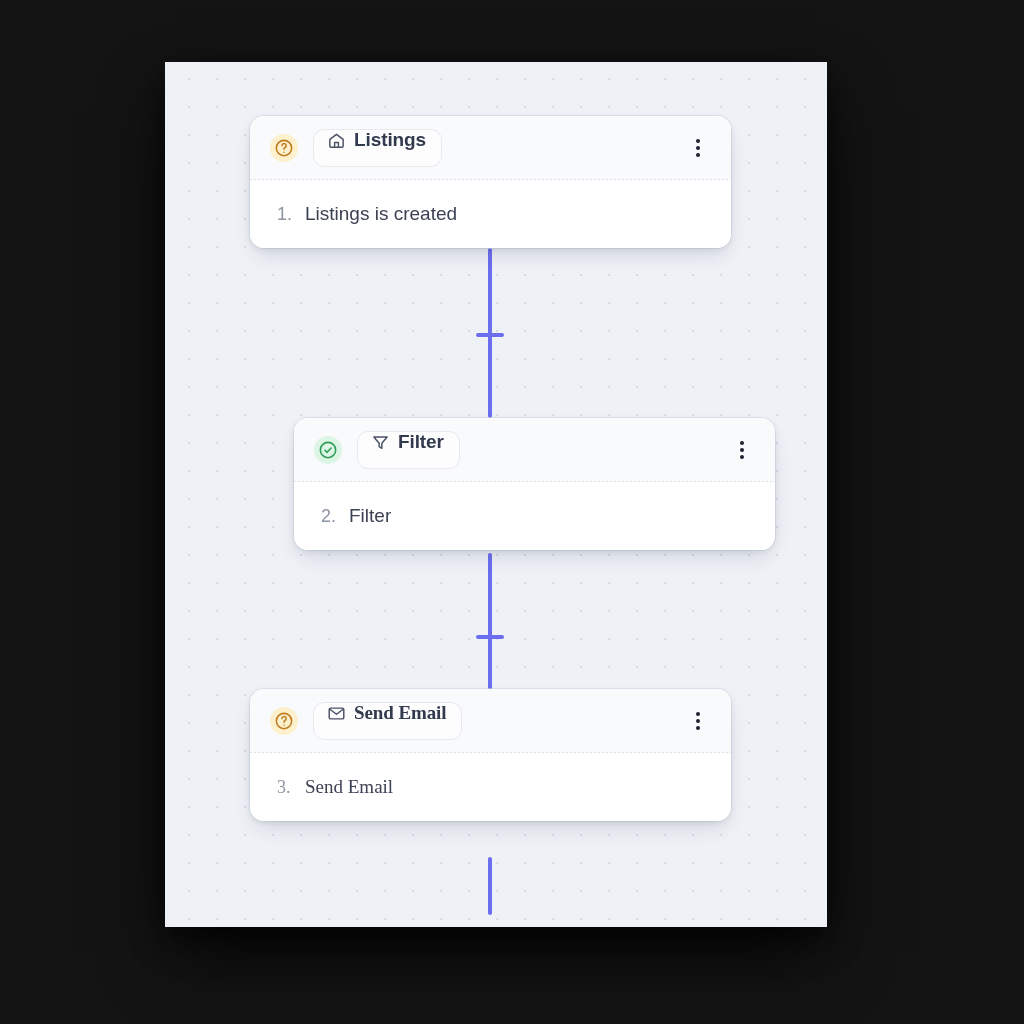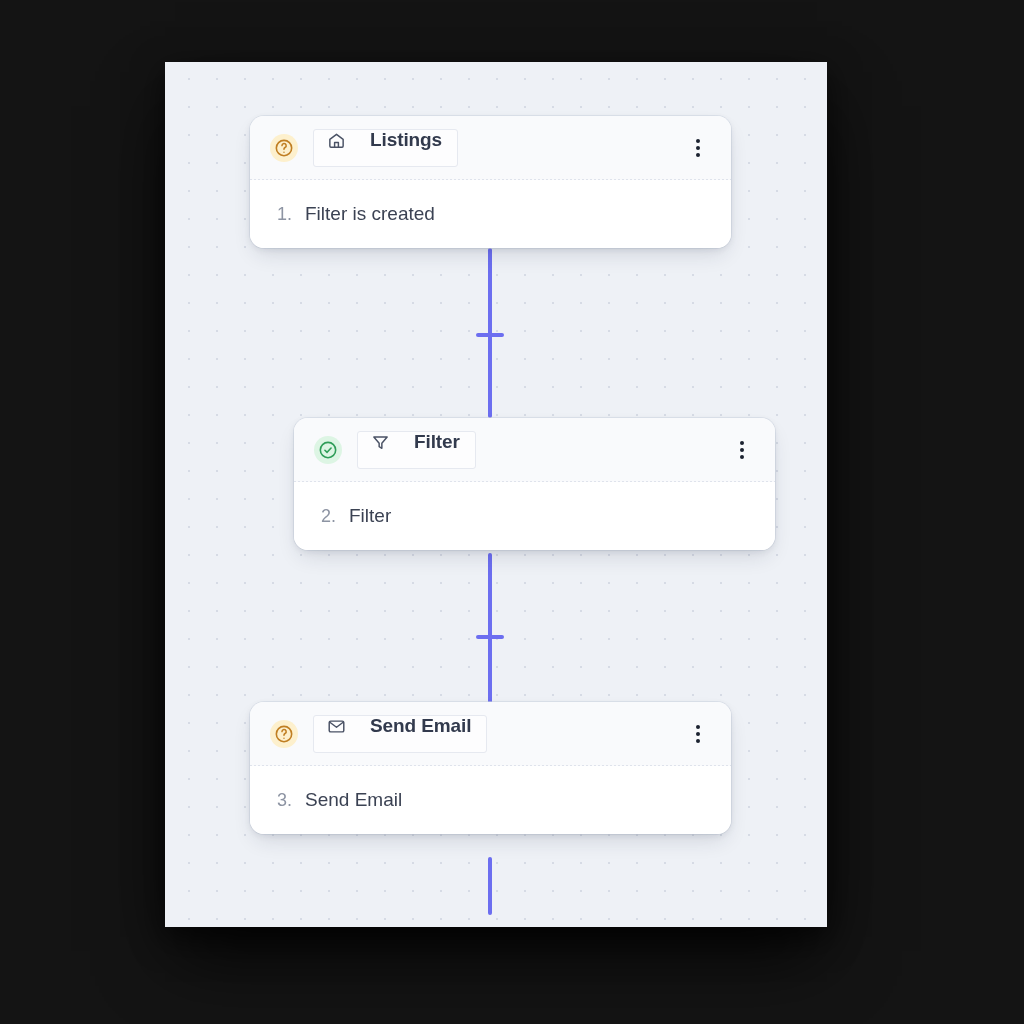--- a/index.html
+++ b/index.html
@@ -73,21 +73,21 @@
     width: 481px;
     background: #fdfdfe;
     border-radius: 14px;
     box-shadow: 0 10px 22px -6px rgba(28,38,64,0.16),
                 0 2px 6px rgba(28,38,64,0.08),
                 0 0 0 1px rgba(210,216,228,0.55);
     z-index: 2;
   }
   .card-1 { top: 54px;  }   
   .card-2 { top: 356px; margin-left: 44px; }   
-  .card-3 { top: 640px; }   
+  .card-3 { top: 627px; font-family: Liberation Serif, serif; }   
 
   .card-head {
     position: relative;
     height: 64px;
     display: flex;
     align-items: center;
     padding: 0 22px 0 20px;
     background: #f9fafc;
     border-radius: 14px 14px 0 0;
   }
@@ -110,24 +110,24 @@
     flex: 0 0 auto;
   }
   .status-warn  { background: #fdf0cd; }
   .status-ok    { background: #ddf5e4; }
 
   .chip {
     margin-left: 15px;
     height: 38px;
     display: flex;
     align-items: center;
-    gap: 24px;
+    gap: 8px;
     padding: 0 15px 16px 13px;
     border: 1px solid #e6e9f0;
-    border-radius: 3px;
+    border-radius: 11px;
     background: #fdfdfe;
   }
   .chip-label {
     font-size: 19px;
     font-weight: bold;
     color: #323a4d;
     letter-spacing: -0.1px;
     white-space: nowrap;
   }
 
@@ -213,21 +213,21 @@
 
         <div class="kebab">
           <span></span>
           <span></span>
           <span></span>
         </div>
       </div>
 
       <div class="card-body">
         <span class="step-num">1.</span>
-        <span class="step-text">Filter is created</span>
+        <span class="step-text">Listings is created</span>
       </div>
     </div>
 
     <div class="card card-2">
       <div class="card-head">
 
         <div class="status-icon status-ok">
           <svg width="20" height="20" viewBox="0 0 24 24" fill="none" stroke="#2f9d58" stroke-width="1.9" stroke-linecap="round" stroke-linejoin="round">
             <circle cx="12" cy="12" r="9.2"></circle>
             <path d="M8.3 12.3l2.6 2.5 4.8-5.2"></path>

